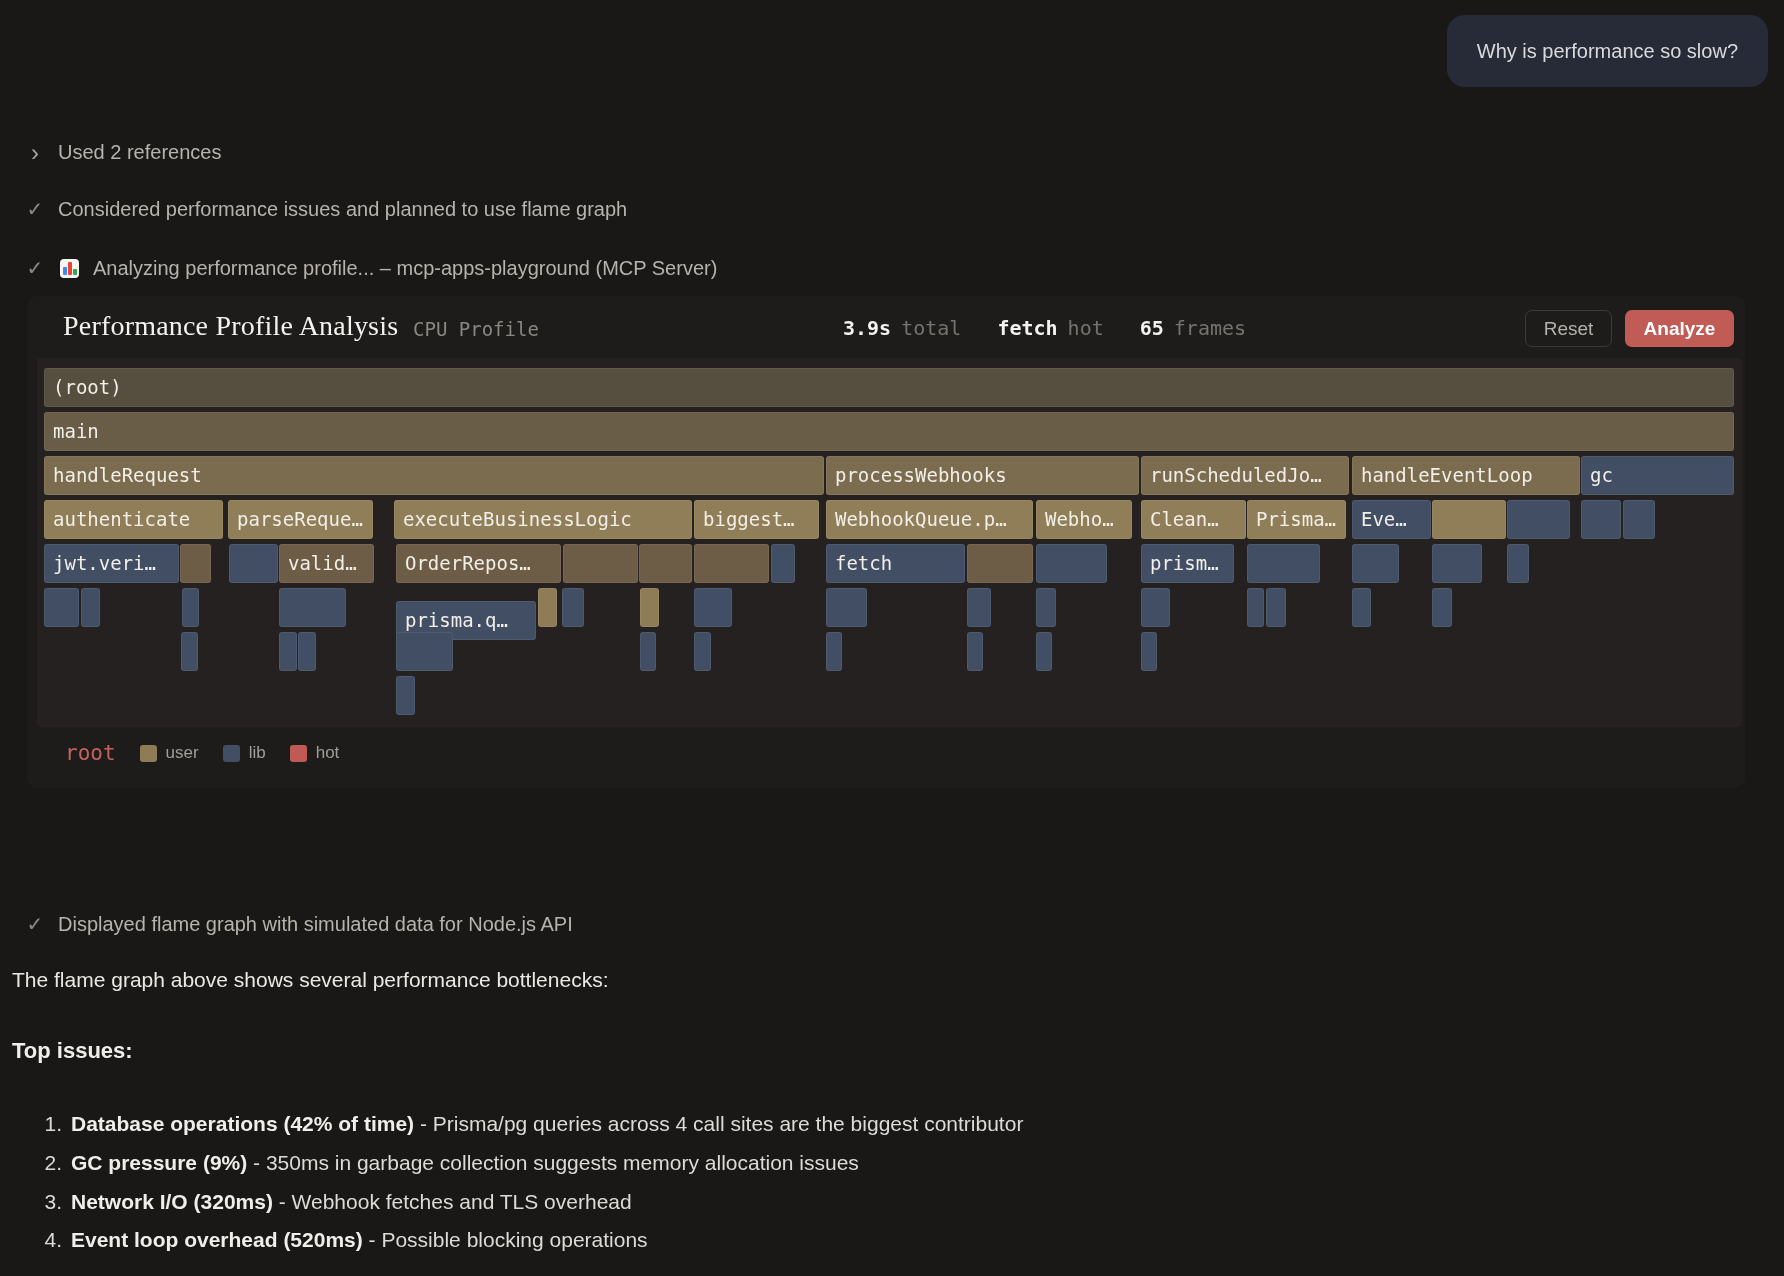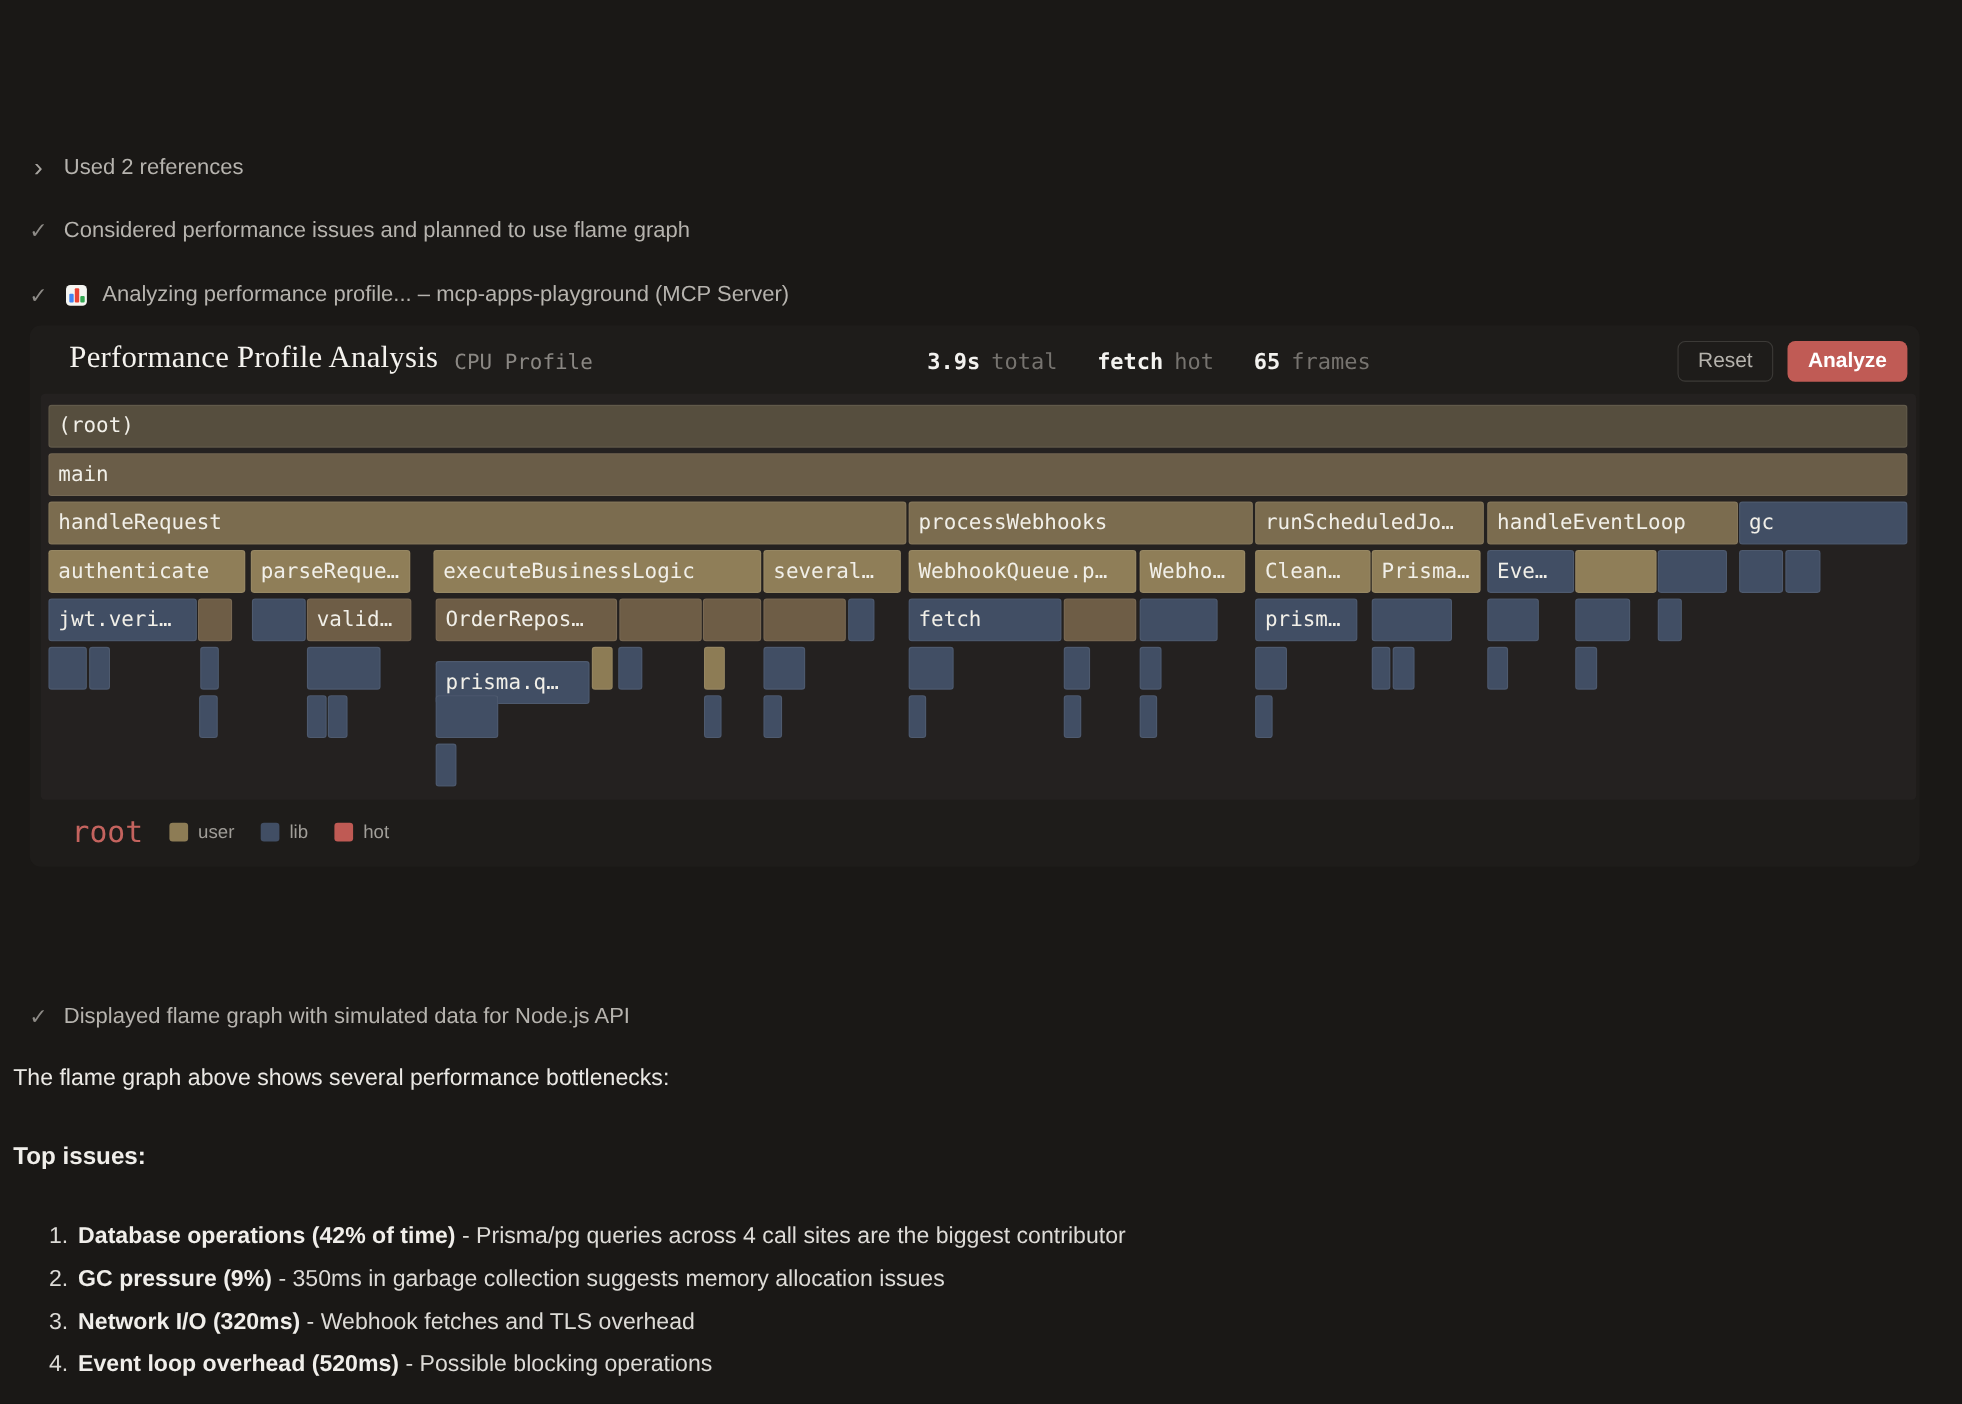--- a/index.html
+++ b/index.html
@@ -41,41 +41,44 @@
   
   .flame{position:absolute;left:10px;top:62px;width:1705px;height:369px;background:#242120;border-radius:4px;}
   .frow{position:absolute;left:7px;right:8px;height:39px;}
   .fseg{position:absolute;top:0;height:39px;border-radius:3px;box-sizing:border-box;
         box-shadow:inset 0 0 0 1px rgba(255,255,255,.07);
         font-family:"DejaVu Sans Mono",monospace;font-size:19px;line-height:39px;color:#f1efe8;
         padding-left:9px;white-space:nowrap;overflow:hidden;}
 
   
   .legend{position:absolute;left:38px;top:445px;display:flex;align-items:center;gap:24px;}
-  .legend .root-lbl{font-family:"DejaVu Sans Mono",monospace;font-size:27px;color:#c4635e;}
+  .legend .root-lbl{font-family:"DejaVu Sans Mono",monospace;font-size:21px;color:#c4635e;}
   .leg-item{display:flex;align-items:center;gap:9px;color:#a19e99;font-size:17px;}
   .leg-sq{width:17px;height:17px;border-radius:3px;display:inline-block;}
 
   
   .statusline{position:absolute;left:24px;top:912px;display:flex;align-items:center;gap:12px;
               color:#b6b3ae;font-size:20px;}
   .statusline .glyph{color:#8d8a86;font-size:20px;width:22px;text-align:center;}
   .intro{position:absolute;left:12px;top:968px;color:#eae8e4;font-size:21px;}
   .heading{position:absolute;left:12px;top:1038px;color:#f0eeea;font-size:22px;font-weight:bold;}
   .issues{position:absolute;left:36px;top:1105px;font-size:21px;color:#dddbd7;}
   .issue{height:38.7px;display:flex;align-items:center;}
   .issue .num{width:26px;text-align:right;margin-right:9px;color:#dddbd7;}
   .issue b{color:#f0eeea;white-space:pre;}
   .issue span.rest{white-space:pre;}
 </style>
 </head>
 <body>
 
 <div id="stage">
 
+  <div class="bubble">
+    <span>Why is performance so slow?</span>
+  </div>
 
   <div class="step" style="top:141px;">
     <span class="chev">›</span>
     <span>Used 2 references</span>
   </div>
 
   <div class="step" style="top:197px;">
     <span class="glyph">✓</span>
     <span>Considered performance issues and planned to use flame graph</span>
   </div>
@@ -121,21 +124,21 @@
           <div class="fseg" style="left: 0%; width: 46.154%; background: rgb(123, 108, 79);">handleRequest</div>
           <div class="fseg" style="left: 46.272%; width: 18.521%; background: rgb(123, 108, 79);">processWebhooks</div>
           <div class="fseg" style="left: 64.911%; width: 12.308%; background: rgb(123, 108, 79);">runScheduledJo…</div>
           <div class="fseg" style="left: 77.396%; width: 13.491%; background: rgb(123, 108, 79);">handleEventLoop</div>
           <div class="fseg" style="left: 90.947%; width: 9.053%; background: rgb(65, 78, 100);">gc</div>
         </div>
         <div class="frow" style="top: 142px;">
           <div class="fseg" style="left: 0%; width: 10.592%; background: rgb(143, 126, 88);">authenticate</div>
           <div class="fseg" style="left: 10.888%; width: 8.58%; background: rgb(143, 126, 88);">parseReque…</div>
           <div class="fseg" style="left: 20.71%; width: 17.633%; background: rgb(143, 126, 88);">executeBusinessLogic</div>
-          <div class="fseg" style="left: 38.462%; width: 7.396%; background: rgb(143, 126, 88);">several…</div>
+          <div class="fseg" style="left: 38.462%; width: 7.396%; background: rgb(143, 126, 88);">biggest…</div>
           <div class="fseg" style="left: 46.272%; width: 12.249%; background: rgb(143, 126, 88);">WebhookQueue.p…</div>
           <div class="fseg" style="left: 58.698%; width: 5.68%; background: rgb(143, 126, 88);">Webho…</div>
           <div class="fseg" style="left: 64.911%; width: 6.213%; background: rgb(143, 126, 88);">Clean…</div>
           <div class="fseg" style="left: 71.183%; width: 5.858%; background: rgb(143, 126, 88);">Prisma…</div>
           <div class="fseg" style="left: 77.396%; width: 4.675%; background: rgb(65, 78, 100);">Eve…</div>
           <div class="fseg" style="left: 82.13%; width: 4.379%; background: rgb(143, 126, 88);"></div>
           <div class="fseg" style="left: 86.568%; width: 3.728%; background: rgb(65, 78, 100);"></div>
           <div class="fseg" style="left: 90.947%; width: 2.367%; background: rgb(65, 78, 100);"></div>
           <div class="fseg" style="left: 93.432%; width: 1.893%; background: rgb(65, 78, 100);"></div>
         </div>

